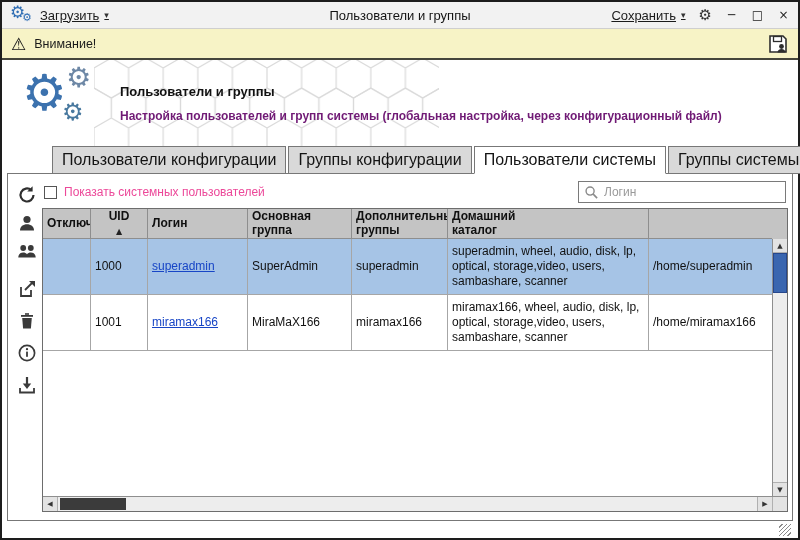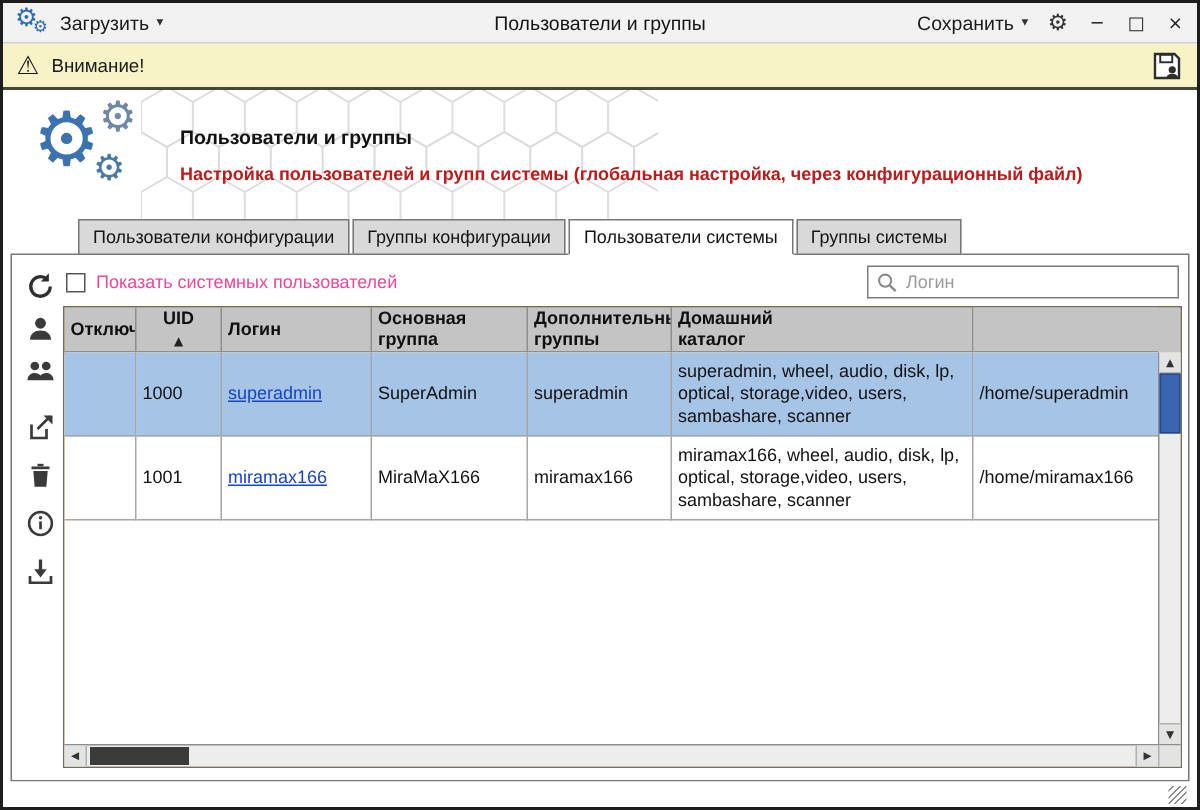--- a/index.html
+++ b/index.html
@@ -6,21 +6,21 @@
   html,body{width:800px;height:540px;overflow:hidden;}
   body{font-family:"Liberation Sans","DejaVu Sans",sans-serif;background:#fff;}
   .window{width:800px;height:540px;border:2px solid #1d1d1d;display:flex;flex-direction:column;background:#fff;}
 
   
   .titlebar{flex:0 0 27px;background:#f2f2f2;display:flex;align-items:center;padding:0 8px;position:relative;border-bottom:1px solid #cfcfcf;}
   .tb-left{display:flex;align-items:center;gap:6px;z-index:2;}
   .appicon{position:relative;width:24px;height:22px;}
   .appicon .g1{position:absolute;left:0;top:0;font-size:17px;line-height:1;color:#2e6db4;font-family:"DejaVu Sans",sans-serif;}
   .appicon .g2{position:absolute;left:12px;top:8px;font-size:11px;line-height:1;color:#2e6db4;font-family:"DejaVu Sans",sans-serif;}
-  .tb-menu{font-size:13px;color:#1b1b1b;display:flex;align-items:center;gap:5px;cursor:default;}
+  .tb-menu{font-size:13px;color:#1b1b1b;display:flex;align-items:center;gap:5px;cursor:default;text-decoration:underline;}
   .caret{font-size:9px;color:#333;font-family:"DejaVu Sans",sans-serif;}
   .tb-title{position:absolute;left:0;right:0;text-align:center;font-size:13px;color:#141414;}
   .tb-right{margin-left:auto;display:flex;align-items:center;gap:13px;z-index:2;}
   .gearbtn{font-size:15px;color:#333;font-family:"DejaVu Sans",sans-serif;}
   .winbtn{font-size:12px;color:#222;width:13px;text-align:center;font-family:"DejaVu Sans",sans-serif;}
 
   
   .warnbar{flex:0 0 31px;background:#f7f3c6;border-bottom:2px solid #45453b;display:flex;align-items:center;padding:0 9px;gap:8px;}
   .warnicon{font-size:17px;color:#151515;font-family:"DejaVu Sans",sans-serif;}
   .warntext{font-size:12.5px;color:#1a1a1a;}
@@ -29,25 +29,25 @@
   
   .pagehead{flex:0 0 86px;background:#fff;position:relative;overflow:hidden;}
   .hexbg{position:absolute;left:92px;top:-2px;}
   .gearart{position:absolute;left:20px;top:6px;width:84px;height:72px;}
   .gearart span{position:absolute;line-height:1;font-family:"DejaVu Sans",sans-serif;}
   .gearart .G1{left:0;top:2px;font-size:50px;color:#3c72ae;}
   .gearart .G2{left:44px;top:-2px;font-size:28px;color:#6e88a6;}
   .gearart .G3{left:40px;top:34px;font-size:24px;color:#49799f;}
   .ph-text{position:absolute;left:118px;top:24px;right:20px;}
   .ph-title{font-size:13px;font-weight:700;color:#111;}
-  .ph-sub{font-size:12px;font-weight:700;color:#b91c1c;margin-top:10px;}
+  .ph-sub{font-size:12px;font-weight:700;color:#701a75;margin-top:10px;}
 
   
   .tabs{display:flex;align-items:flex-end;padding-left:50px;gap:2px;position:relative;z-index:2;margin-bottom:-1px;}
-  .tab{background:#d9d9d9;border:1px solid #777;padding:4px 9px;font-size:12px;color:#141414;cursor:default;white-space:nowrap;}
+  .tab{background:#d9d9d9;border:1px solid #777;padding:4px 9px;font-size:16px;color:#141414;cursor:default;white-space:nowrap;}
   .tab.active{background:#fff;border-bottom-color:#fff;}
 
   
   .panel{flex:1;margin:0 5px;border:1px solid #777;background:#fff;display:flex;padding:4px 4px 8px 4px;min-height:0;}
   .sidecol{flex:0 0 30px;display:flex;flex-direction:column;align-items:center;}
   .iconbtn{width:26px;height:26px;display:flex;align-items:center;justify-content:center;cursor:default;}
   .mt4{margin-top:4px}.mt2{margin-top:2px}.mt12{margin-top:12px}.mt6{margin-top:6px}
 
   .maincol{flex:1;display:flex;flex-direction:column;min-width:0;}
   .toolrow{flex:0 0 28px;display:flex;align-items:center;padding:0 2px;}

